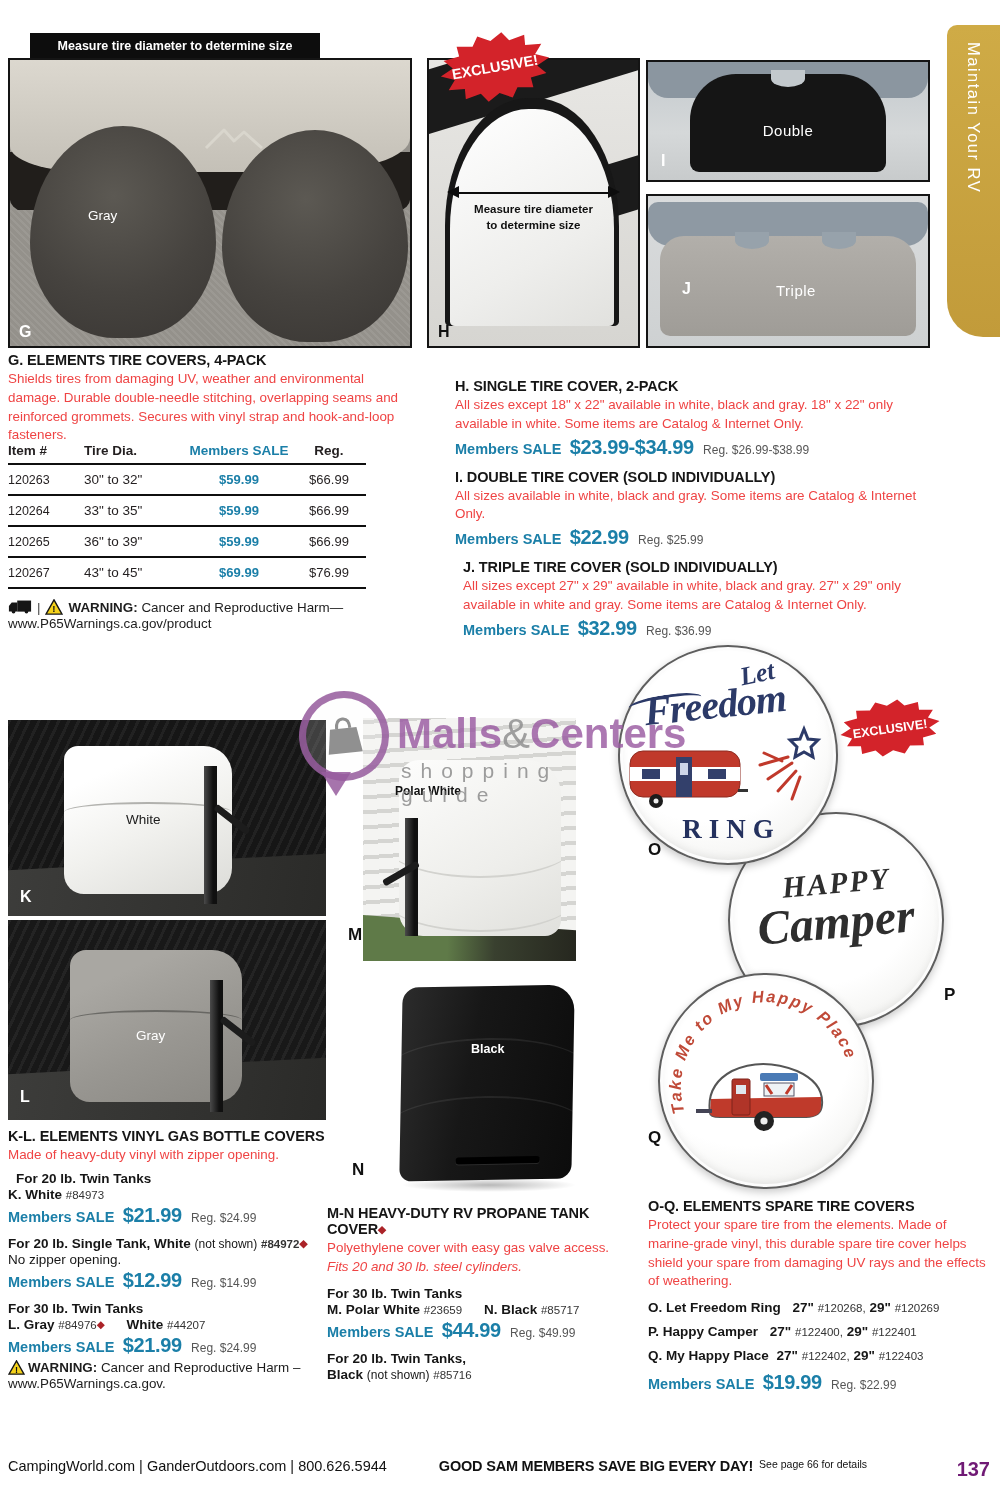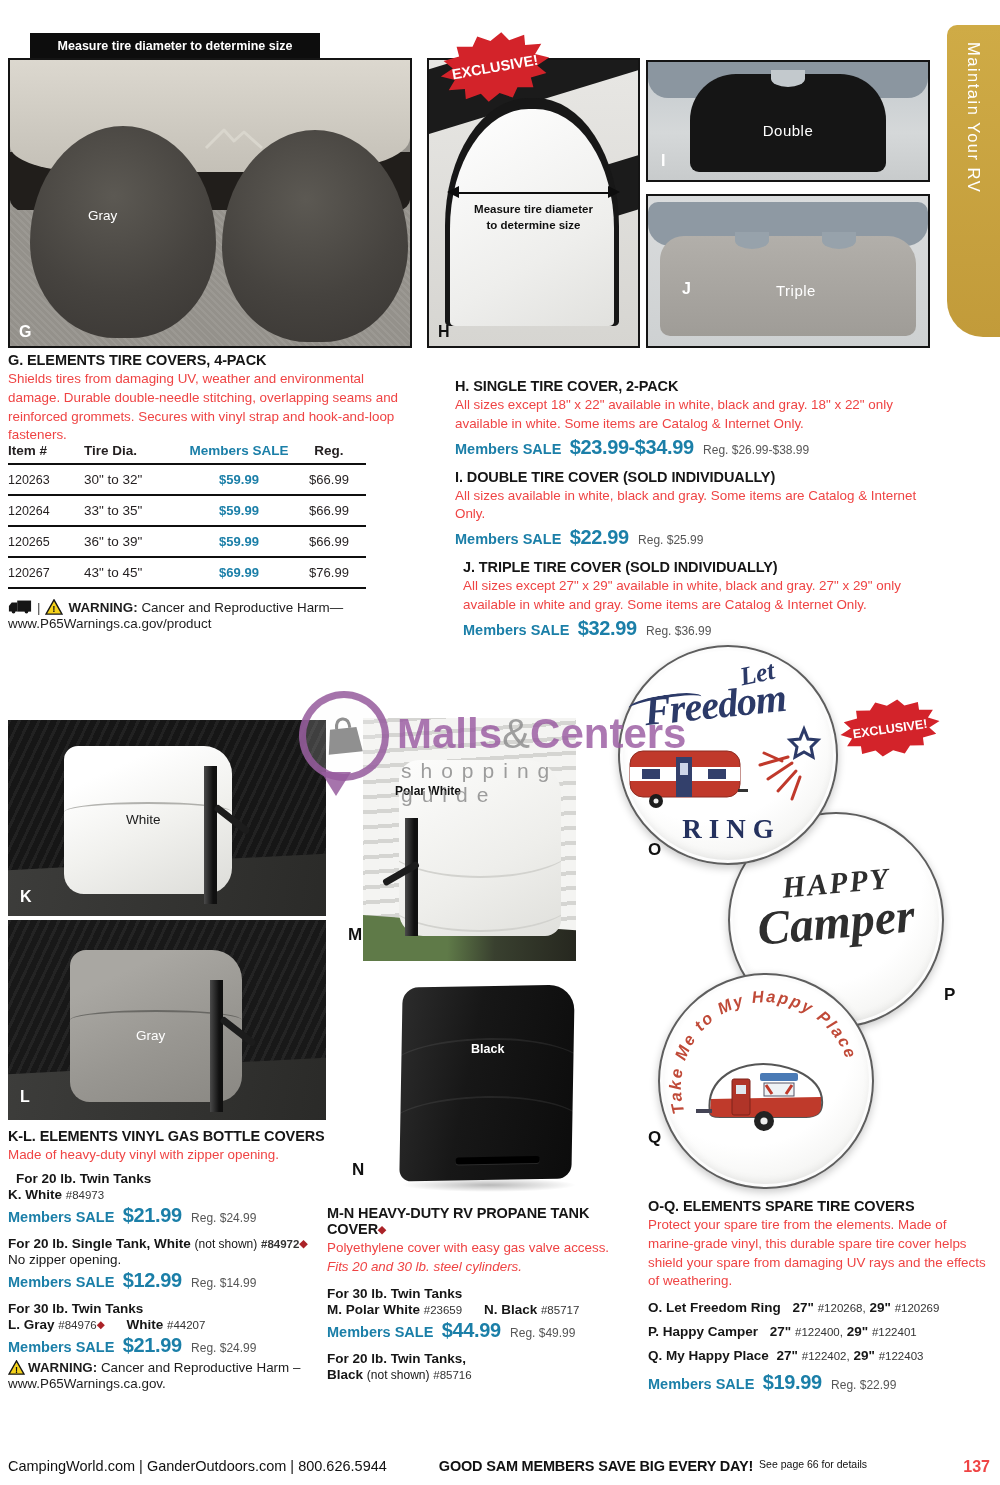--- a/index.html
+++ b/index.html
@@ -121,21 +121,21 @@
   .wm-name{position:absolute;left:397px;top:710px;font-size:42px;font-weight:bold;opacity:.82;letter-spacing:0;}
   .wm-name .p1{color:#9a5ba2;}
   .wm-name .p2{color:#8d8d8d;font-weight:normal;}
   .wm-tag{position:absolute;left:401px;top:759px;font-size:21px;color:#8d8d8d;letter-spacing:9px;opacity:.85;}
 
   
   .footer{position:absolute;left:8px;right:10px;top:1458px;display:flex;align-items:flex-start;}
   .f-left{font-size:14.5px;color:#111;}
   .f-promo{font-weight:bold;font-size:14.5px;letter-spacing:-0.2px;margin-left:52px;color:#111;}
   .f-note{font-size:10.5px;margin-left:6px;color:#111;}
-  .f-page{margin-left:auto;font-size:16px;font-weight:bold;color:#ef4444;}
+  .f-page{margin-left:auto;font-size:20px;font-weight:bold;color:#701a75;}
 </style>
 </head>
 <body>
 
 <div class="page">
 
   <div class="sidetab">
     <div class="sidetab-label">Maintain Your RV</div>
   </div>
 

